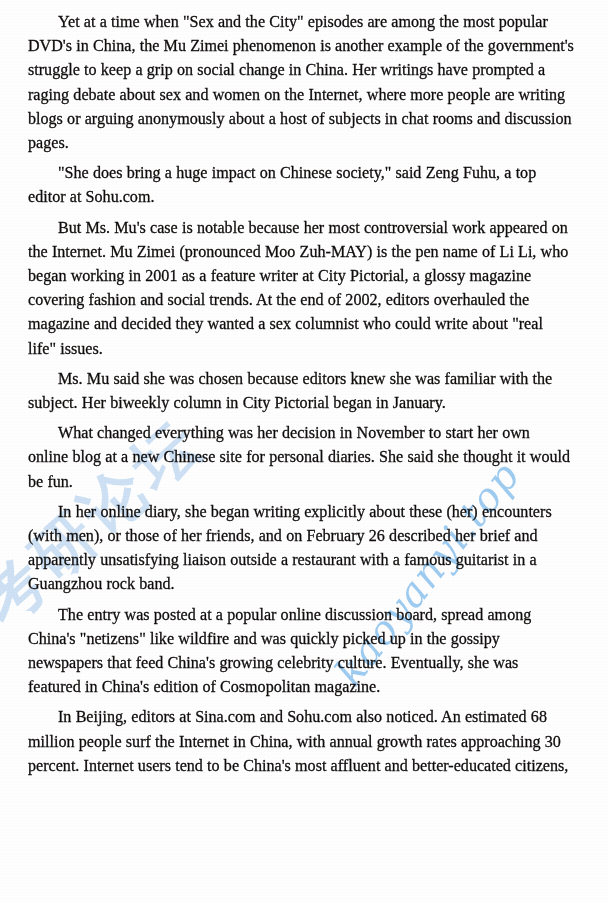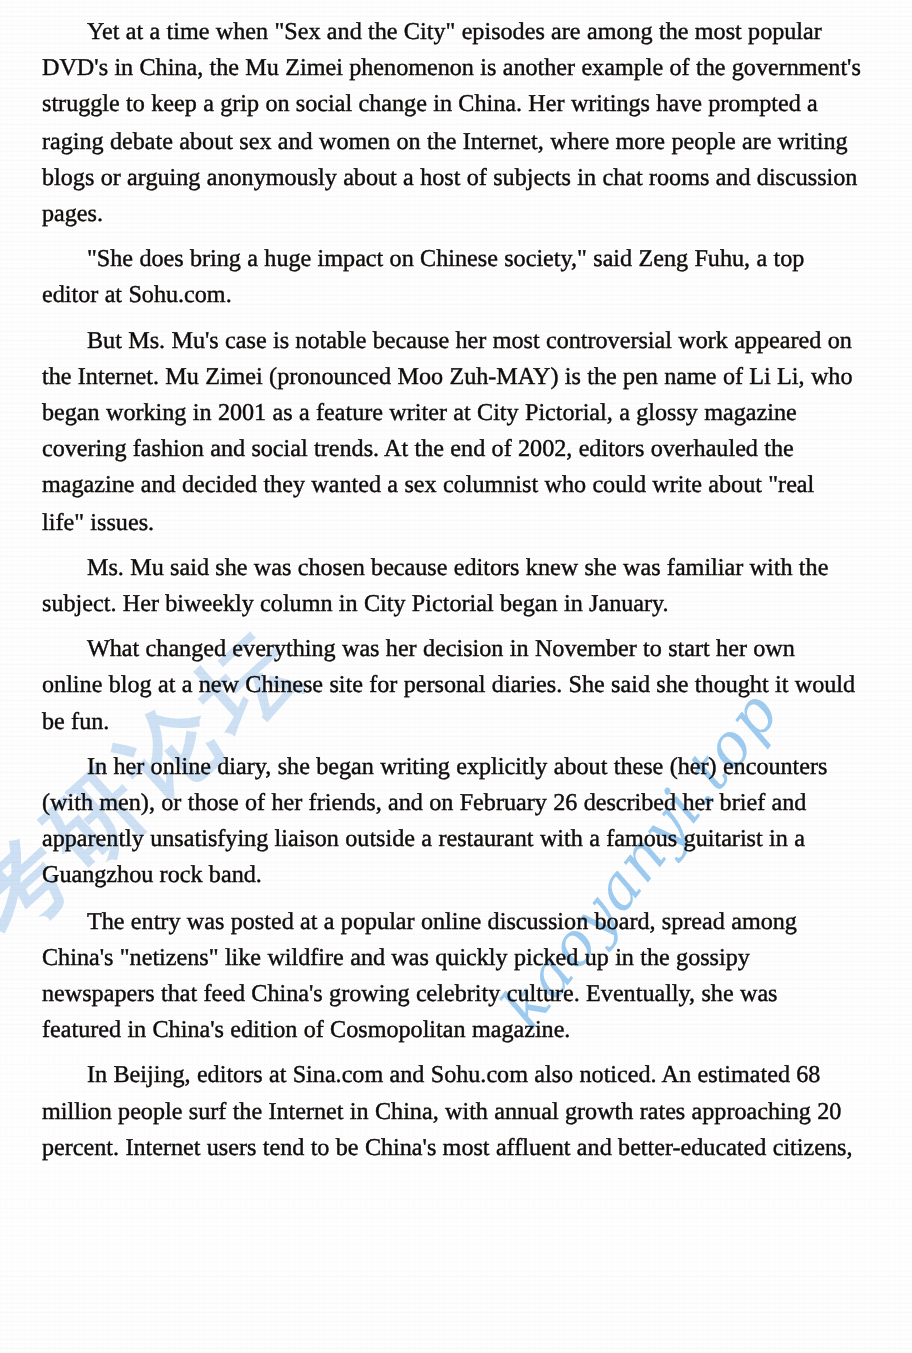--- a/index.html
+++ b/index.html
@@ -101,17 +101,17 @@
   </div>
 
   <div id="article">
     <p class="para">Yet at a time when "Sex and the City" episodes are among the most popular DVD's in China, the Mu Zimei phenomenon is another example of the government's struggle to keep a grip on social change in China. Her writings have prompted a raging debate about sex and women on the Internet, where more people are writing blogs or arguing anonymously about a host of subjects in chat rooms and discussion pages.</p>
     <p class="para">"She does bring a huge impact on Chinese society," said Zeng Fuhu, a top editor at Sohu.com.</p>
     <p class="para">But Ms. Mu's case is notable because her most controversial work appeared on the Internet. Mu Zimei (pronounced Moo Zuh-MAY) is the pen name of Li Li, who began working in 2001 as a feature writer at City Pictorial, a glossy magazine covering fashion and social trends. At the end of 2002, editors overhauled the magazine and decided they wanted a sex columnist who could write about "real life" issues.</p>
     <p class="para">Ms. Mu said she was chosen because editors knew she was familiar with the subject. Her biweekly column in City Pictorial began in January.</p>
     <p class="para">What changed everything was her decision in November to start her own online blog at a new Chinese site for personal diaries. She said she thought it would be fun.</p>
     <p class="para">In her online diary, she began writing explicitly about these (her) encounters (with men), or those of her friends, and on February 26 described her brief and apparently unsatisfying liaison outside a restaurant with a famous guitarist in a Guangzhou rock band.</p>
     <p class="para">The entry was posted at a popular online discussion board, spread among China's "netizens" like wildfire and was quickly picked up in the gossipy newspapers that feed China's growing celebrity culture. Eventually, she was featured in China's edition of Cosmopolitan magazine.</p>
-    <p class="para">In Beijing, editors at Sina.com and Sohu.com also noticed. An estimated 68 million people surf the Internet in China, with annual growth rates approaching 20 percent. Internet users tend to be China's most affluent and better-educated citizens,</p>
+    <p class="para">In Beijing, editors at Sina.com and Sohu.com also noticed. An estimated 68 million people surf the Internet in China, with annual growth rates approaching 30 percent. Internet users tend to be China's most affluent and better-educated citizens,</p>
   </div>
 
   <div id="grain"></div>
 </div>
 
 </body></html>

